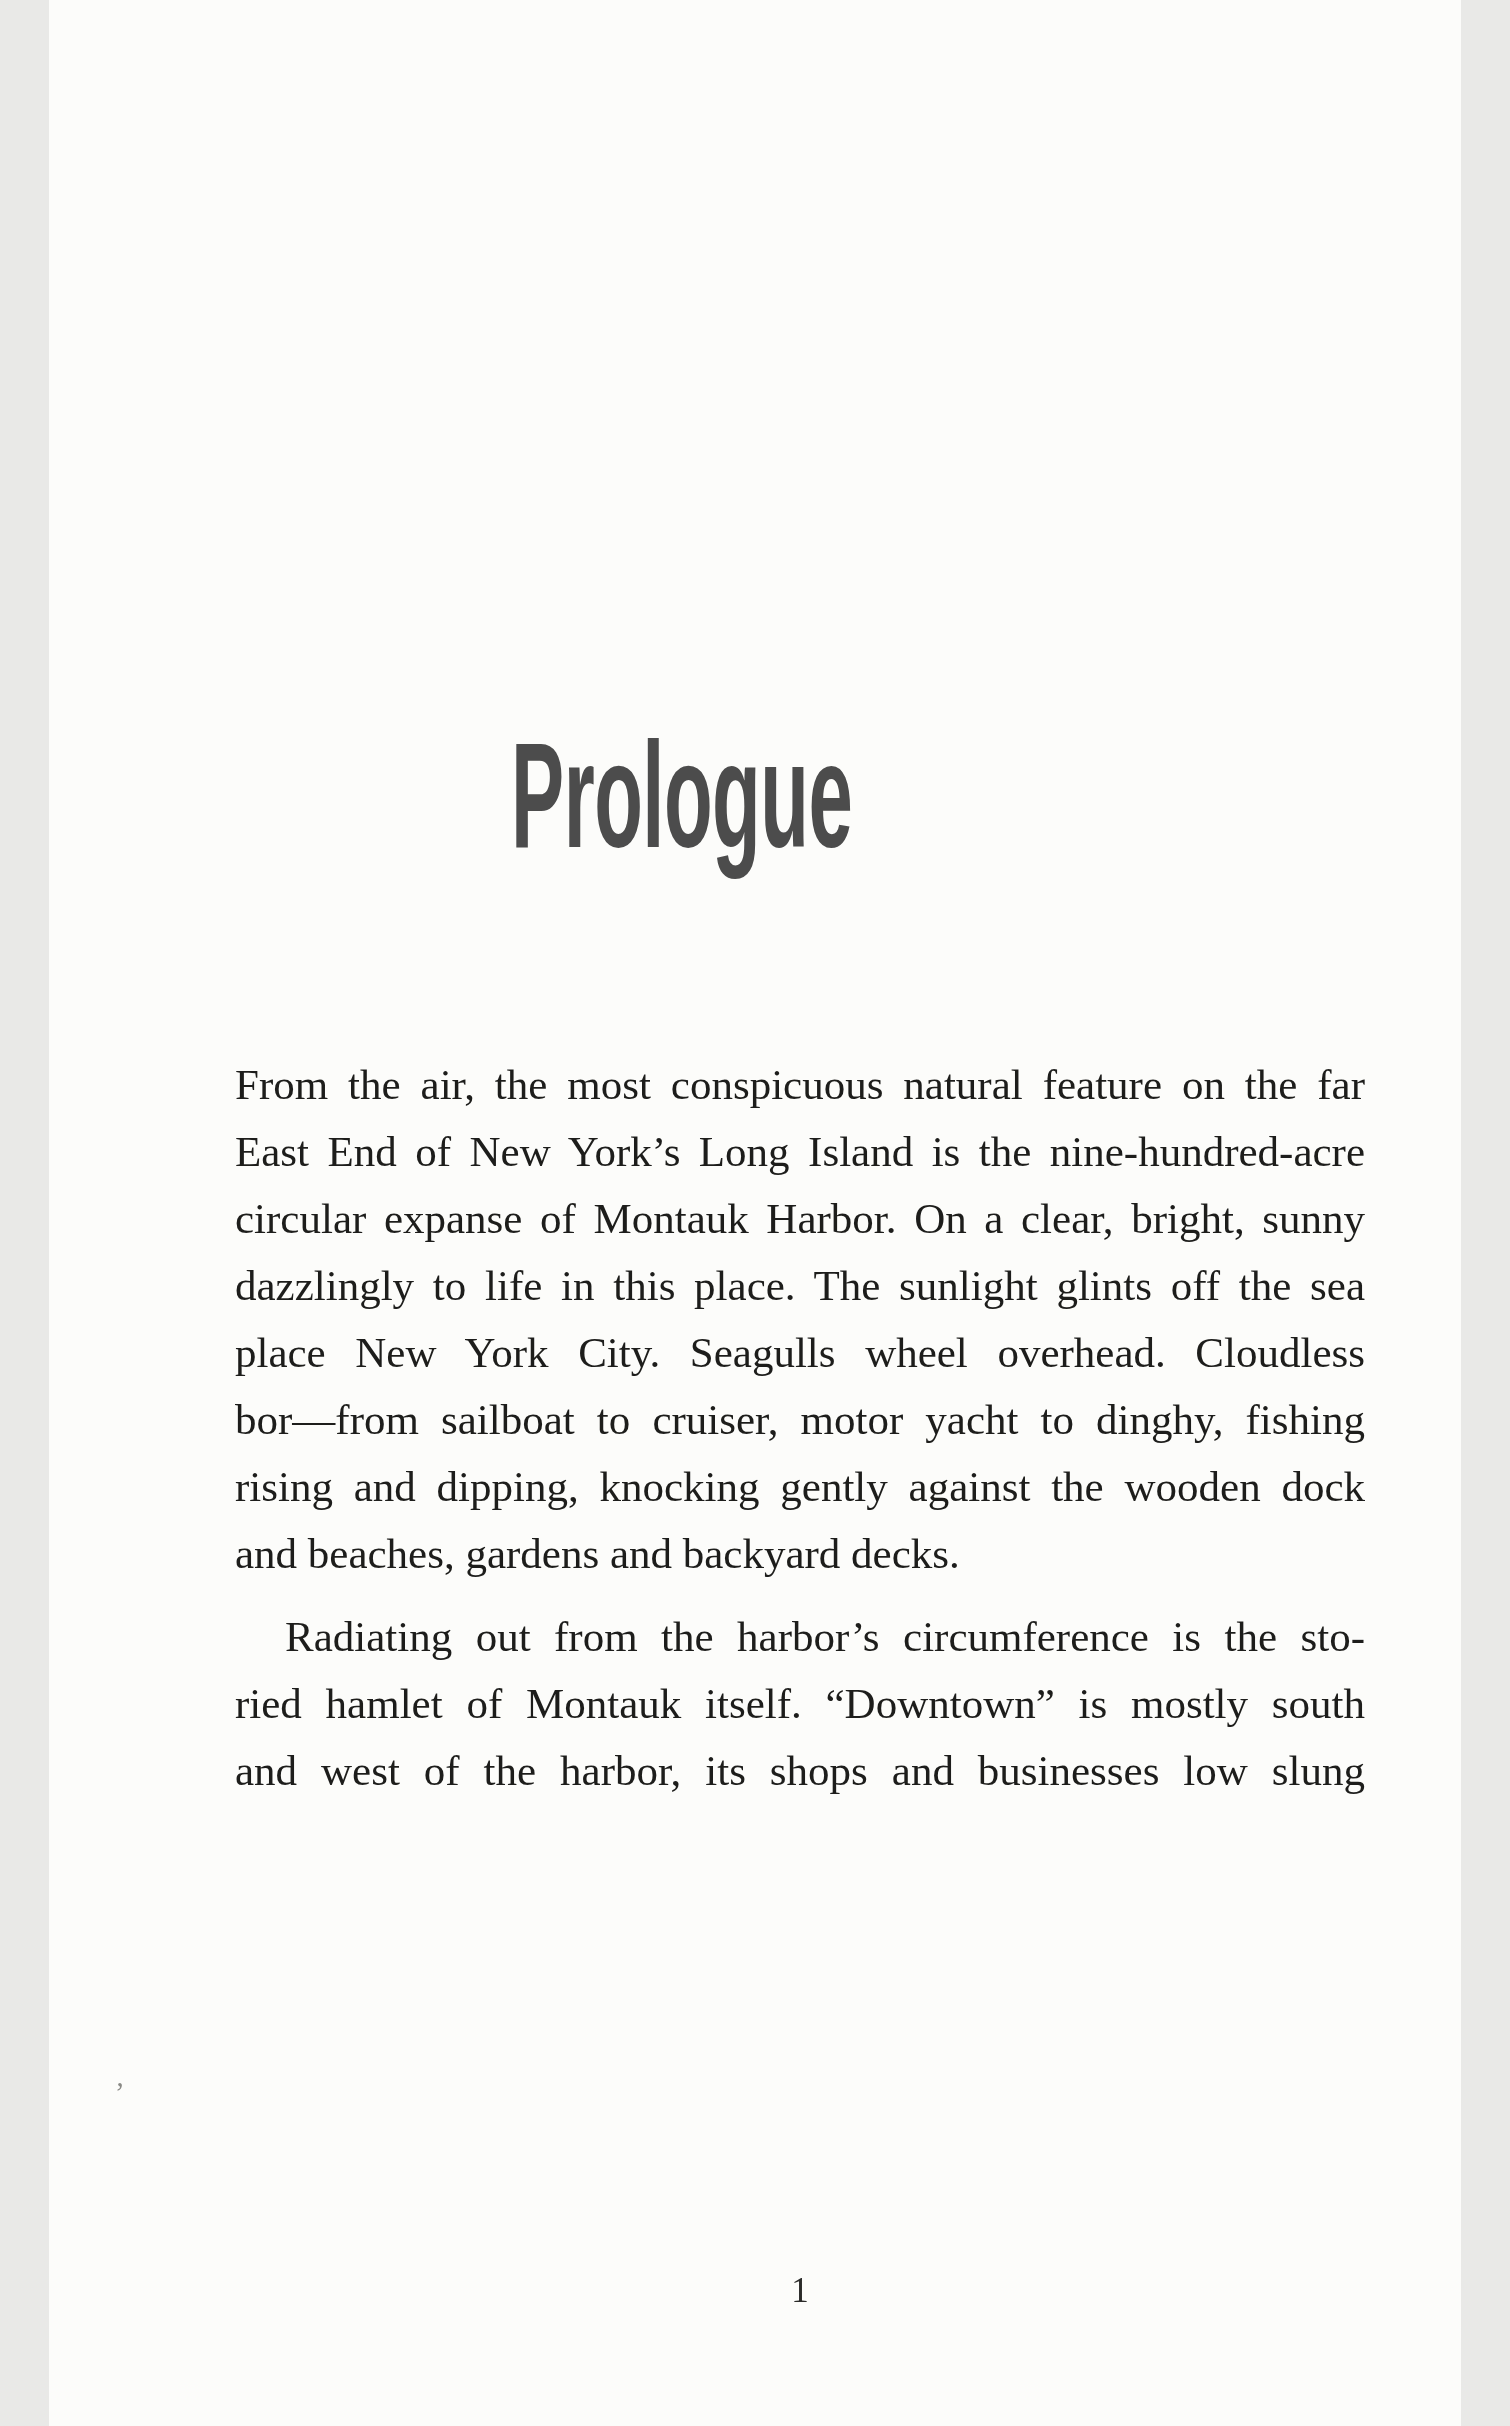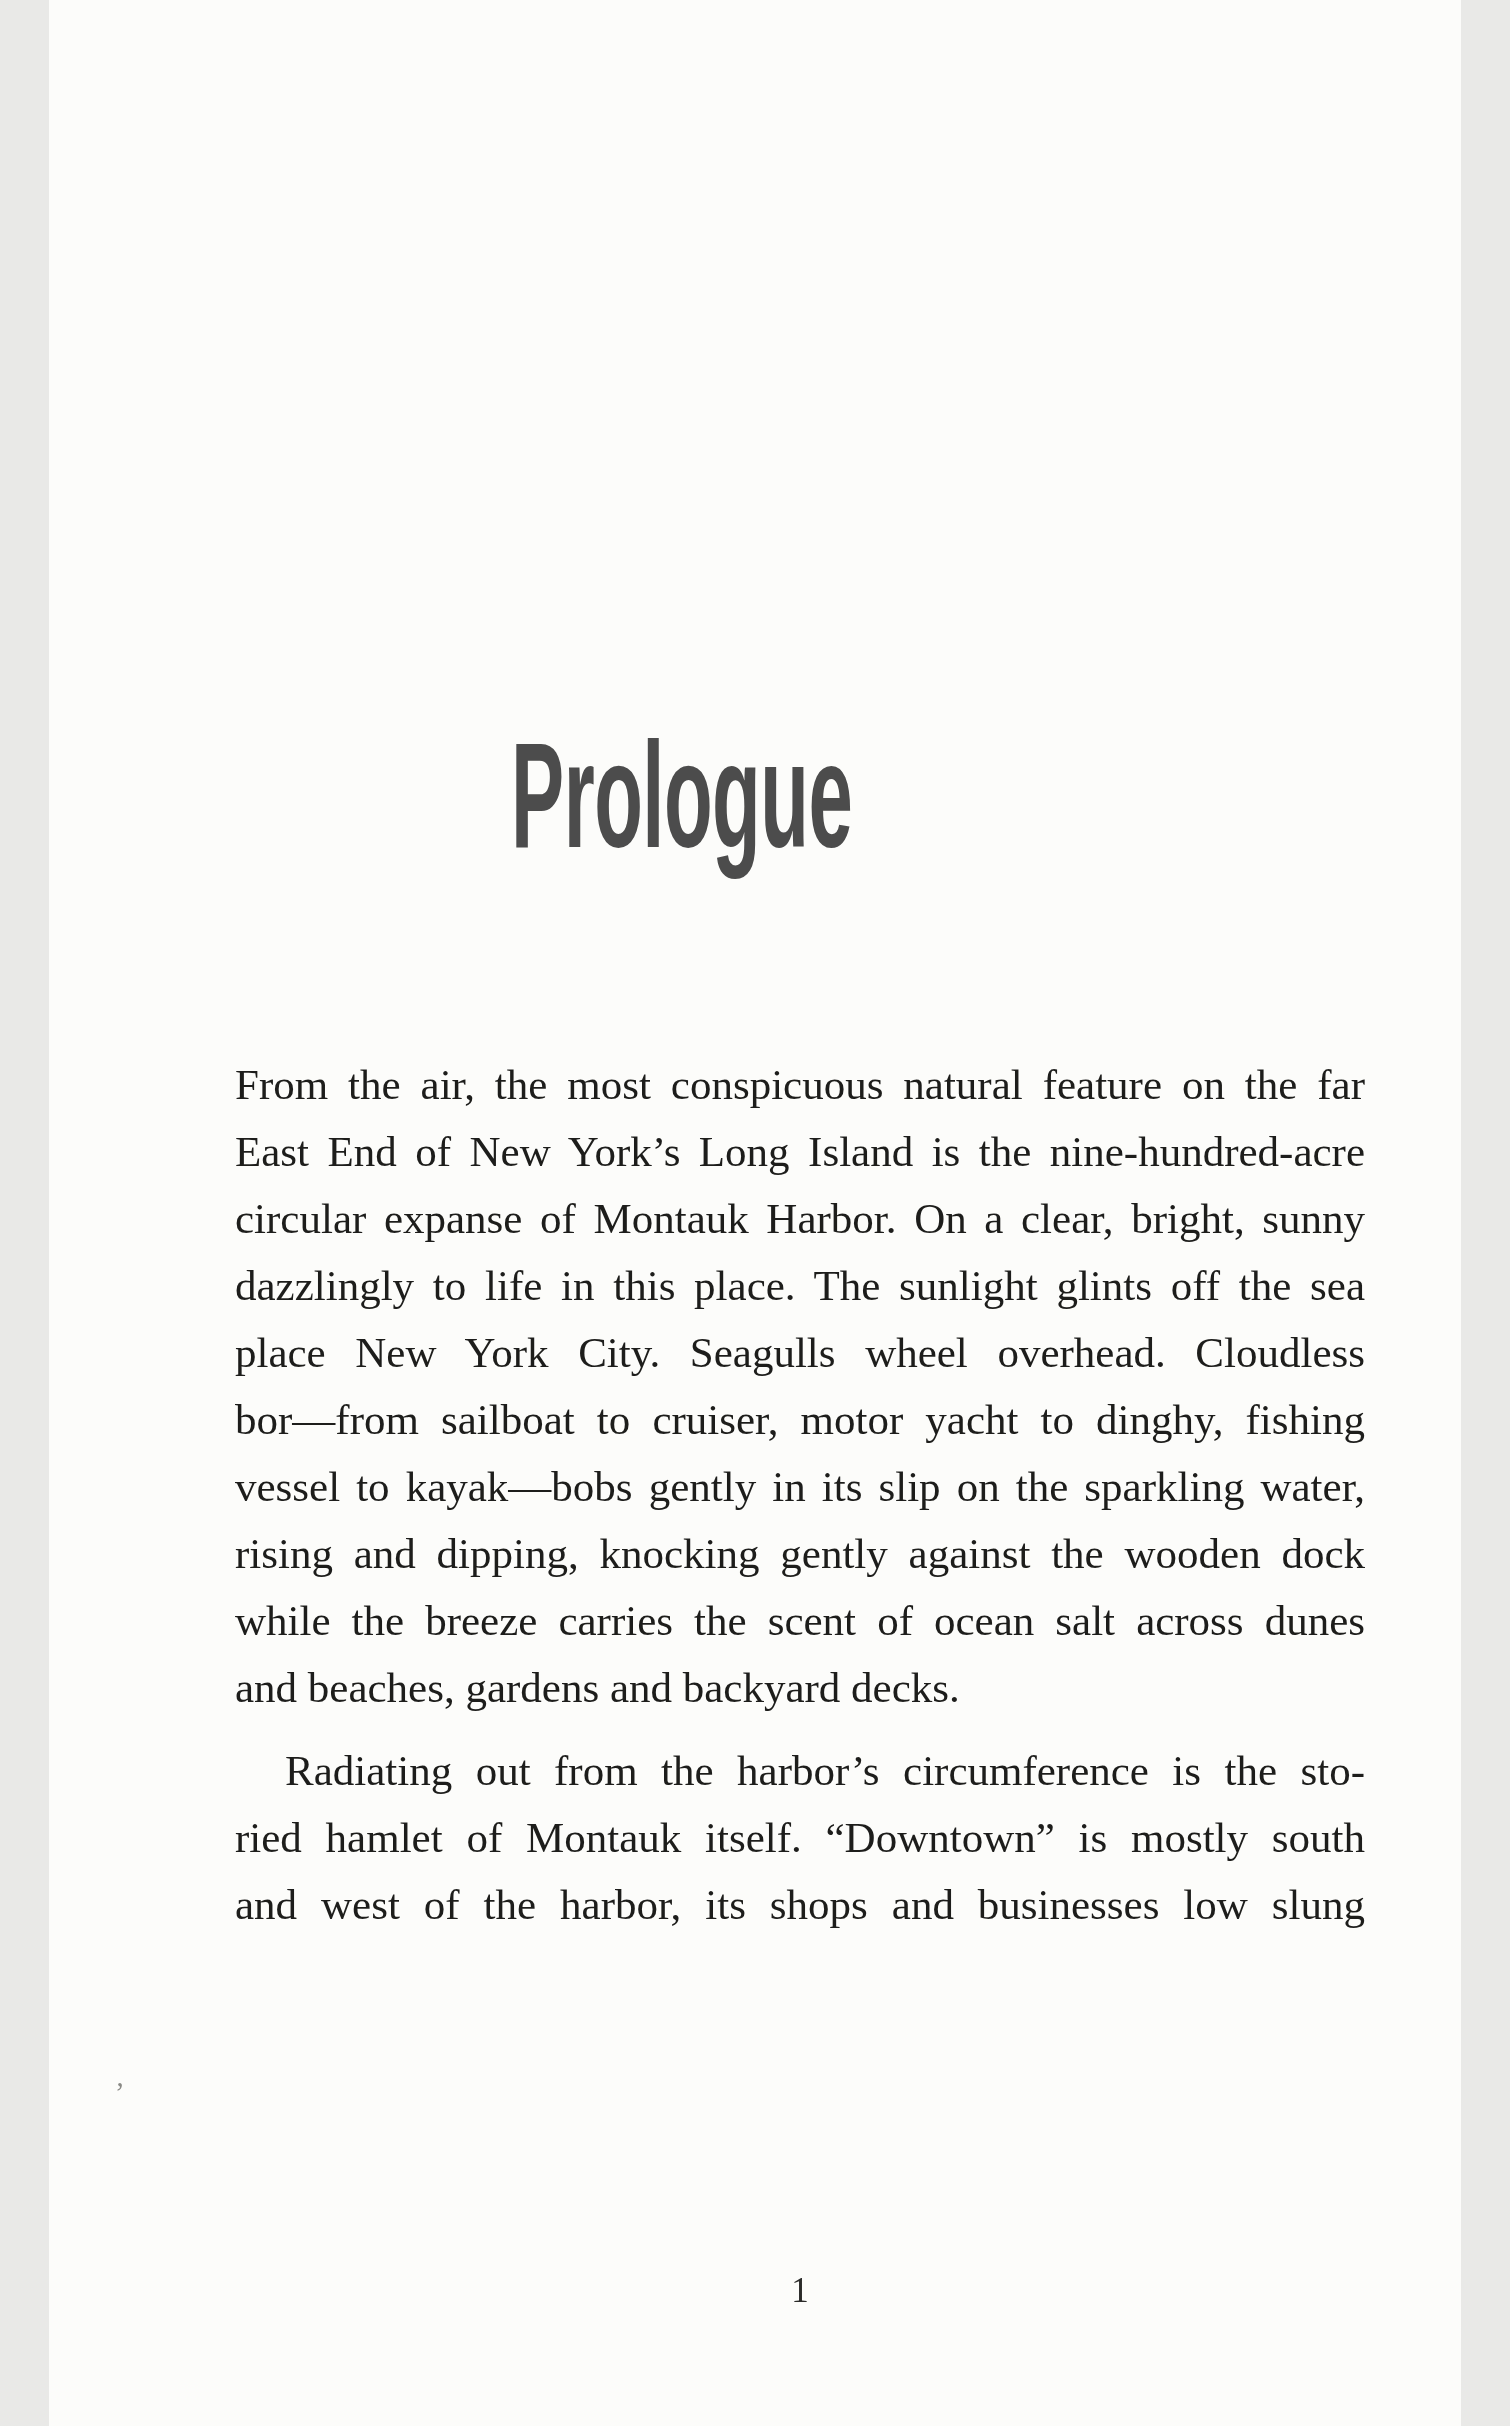--- a/index.html
+++ b/index.html
@@ -79,23 +79,21 @@
   <h1 class="chapter-title" style="color: rgb(76, 76, 76);">Prologue</h1>
 
   <div class="body-text" id="body-text">
       <div class="paragraph">
         <div class="line">From the air, the most conspicuous natural feature on the far</div>
         <div class="line">East End of New York’s Long Island is the nine-hundred-acre</div>
         <div class="line">circular expanse of Montauk Harbor. On a clear, bright, sunny</div>
         <div class="line">dazzlingly to life in this place. The sunlight glints off the sea</div>
         <div class="line">place New York City. Seagulls wheel overhead. Cloudless</div>
         <div class="line">bor—from sailboat to cruiser, motor yacht to dinghy, fishing</div>
-        <div class="line">vessel to kayak—bobs gently in its slip on the sparkling water,</div>
         <div class="line">rising and dipping, knocking gently against the wooden dock</div>
-        <div class="line">while the breeze carries the scent of ocean salt across dunes</div>
         <div class="line no-stretch">and beaches, gardens and backyard decks.</div>
       </div>
       <div class="paragraph">
         <div class="line indent">Radiating out from the harbor’s circumference is the sto-</div>
         <div class="line">ried hamlet of Montauk itself. “Downtown” is mostly south</div>
         <div class="line">and west of the harbor, its shops and businesses low slung</div>
       </div>
     </div>
 
   <div class="margin-mark">’</div>

